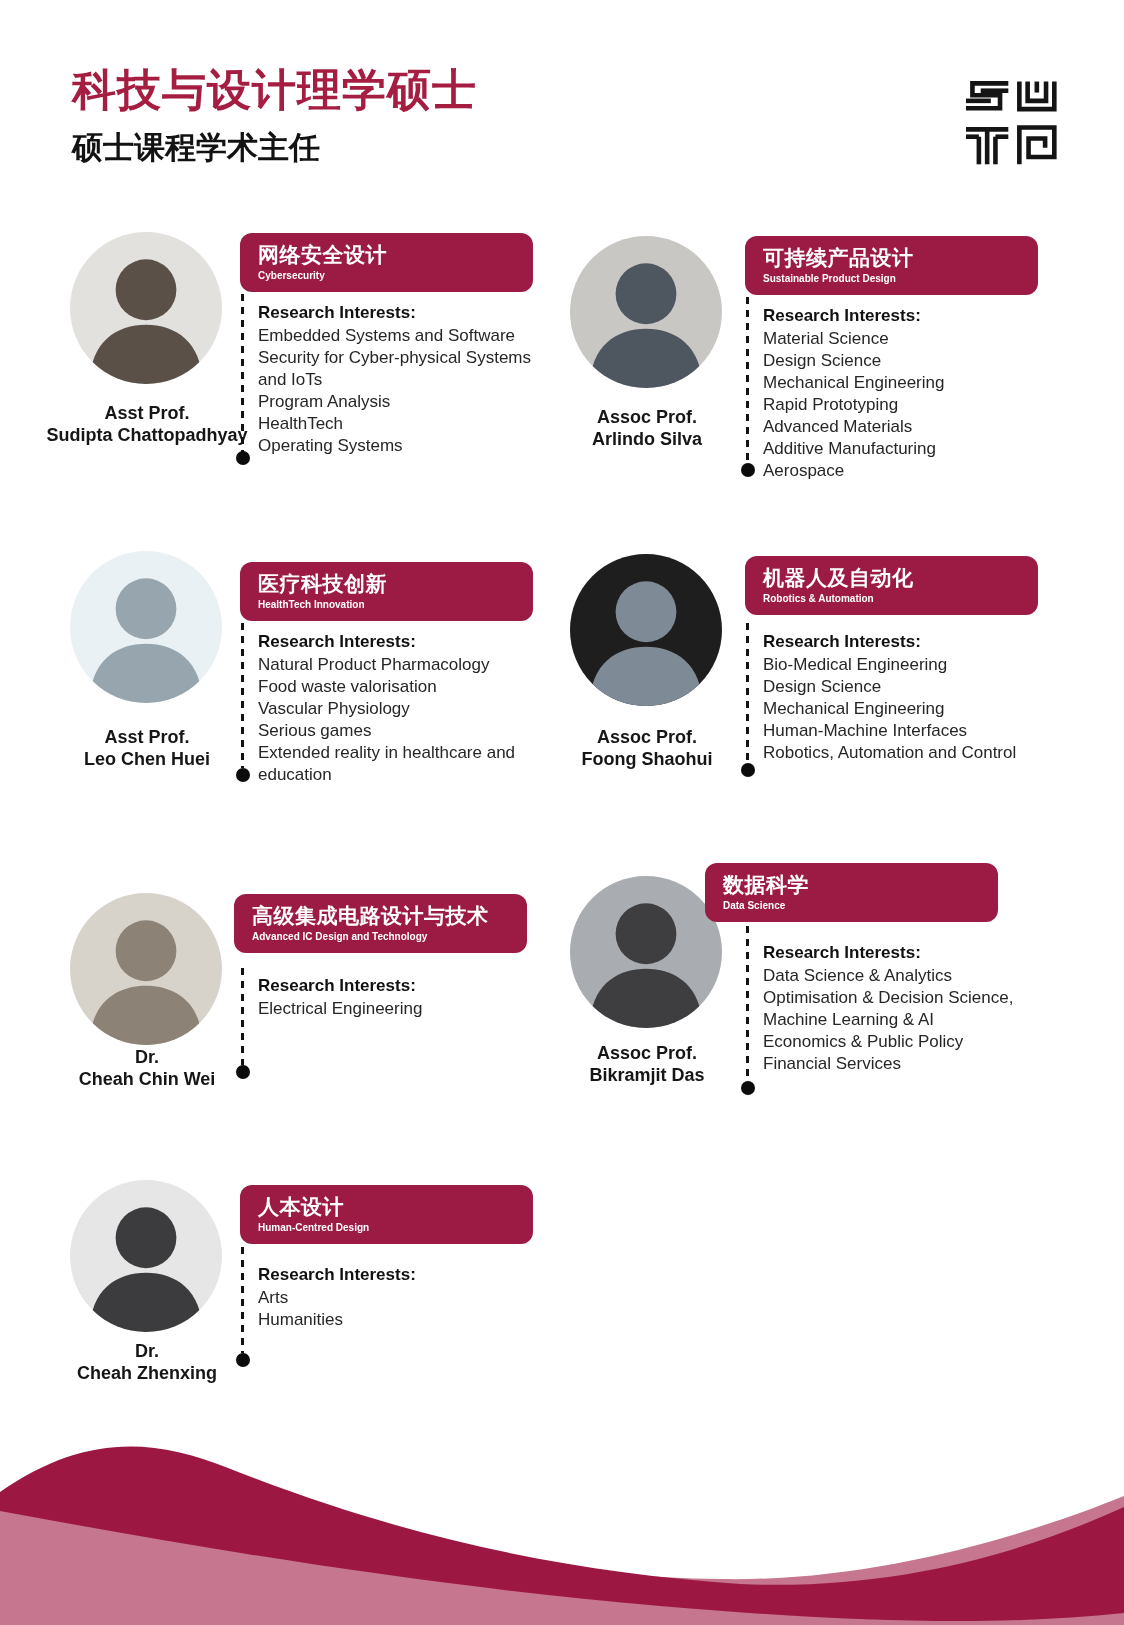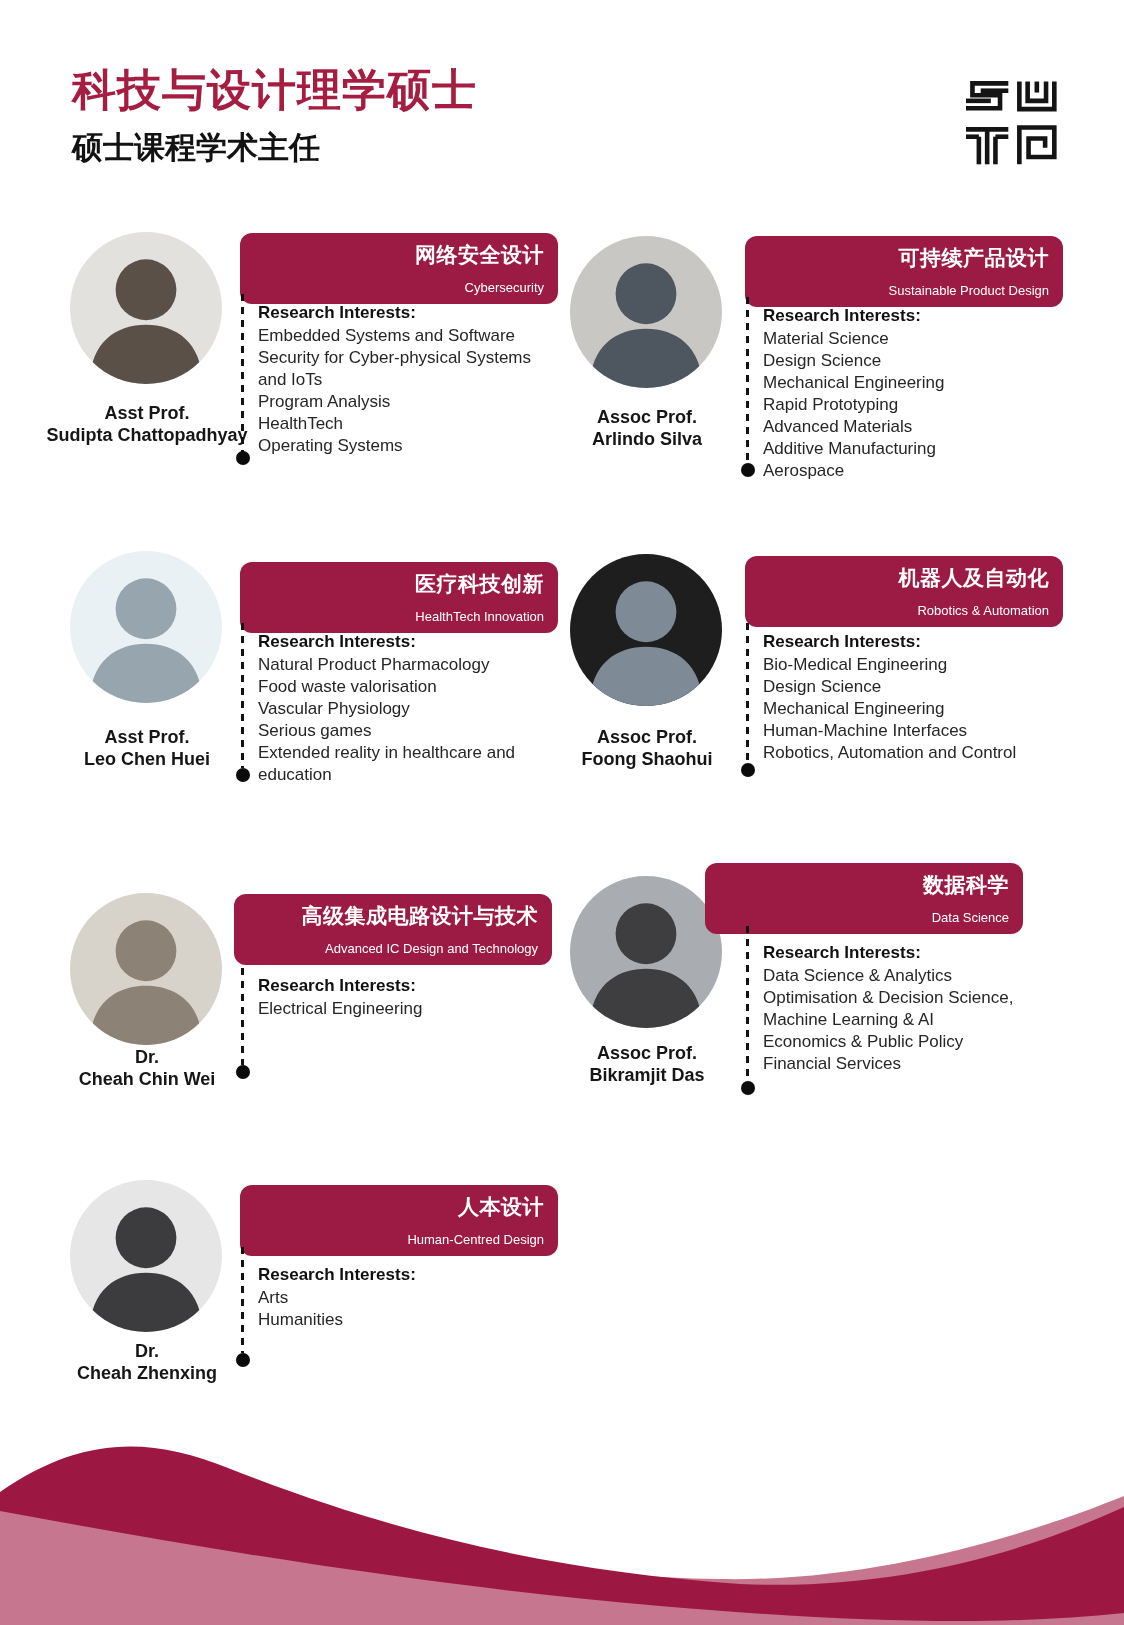--- a/index.html
+++ b/index.html
@@ -23,27 +23,26 @@
   .photo{
     width:152px;height:152px;border-radius:50%;overflow:hidden;
     display:flex;align-items:flex-end;justify-content:center;
   }
   .photo svg{display:block;width:152px;height:152px;}
   .photo svg .sil{fill:var(--fg,#666);}
   
   .pname{width:282px;text-align:center;font-weight:bold;font-size:18px;line-height:22px;color:#161616;}
   
   .badge{
-    width:318px;box-sizing:border-box;border-radius:12px;
+    width:293px;box-sizing:border-box;border-radius:12px;
     background:var(--maroon,#9C1B45);color:#fff;
     padding:9px 14px 8px 18px;
-    text-align:right;
   }
   .badge .zh{font-size:21px;font-weight:bold;line-height:26px;letter-spacing:0.5px;}
-  .badge .en{font-size:13px;font-weight:normal;line-height:16px;margin-top:12px;}
+  .badge .en{font-size:10px;font-weight:bold;line-height:16px;}
   
   .dash{
     width:3px;
     background-image:repeating-linear-gradient(to bottom,#121212 0 7px,transparent 7px 13px);
   }
   .dot{width:14px;height:14px;border-radius:50%;background:#0b0b0b;}
   
   .rlist{width:292px;font-size:17px;line-height:22px;color:#262626;}
   .rhead{font-weight:bold;color:#111;margin-bottom:1px;}
   

